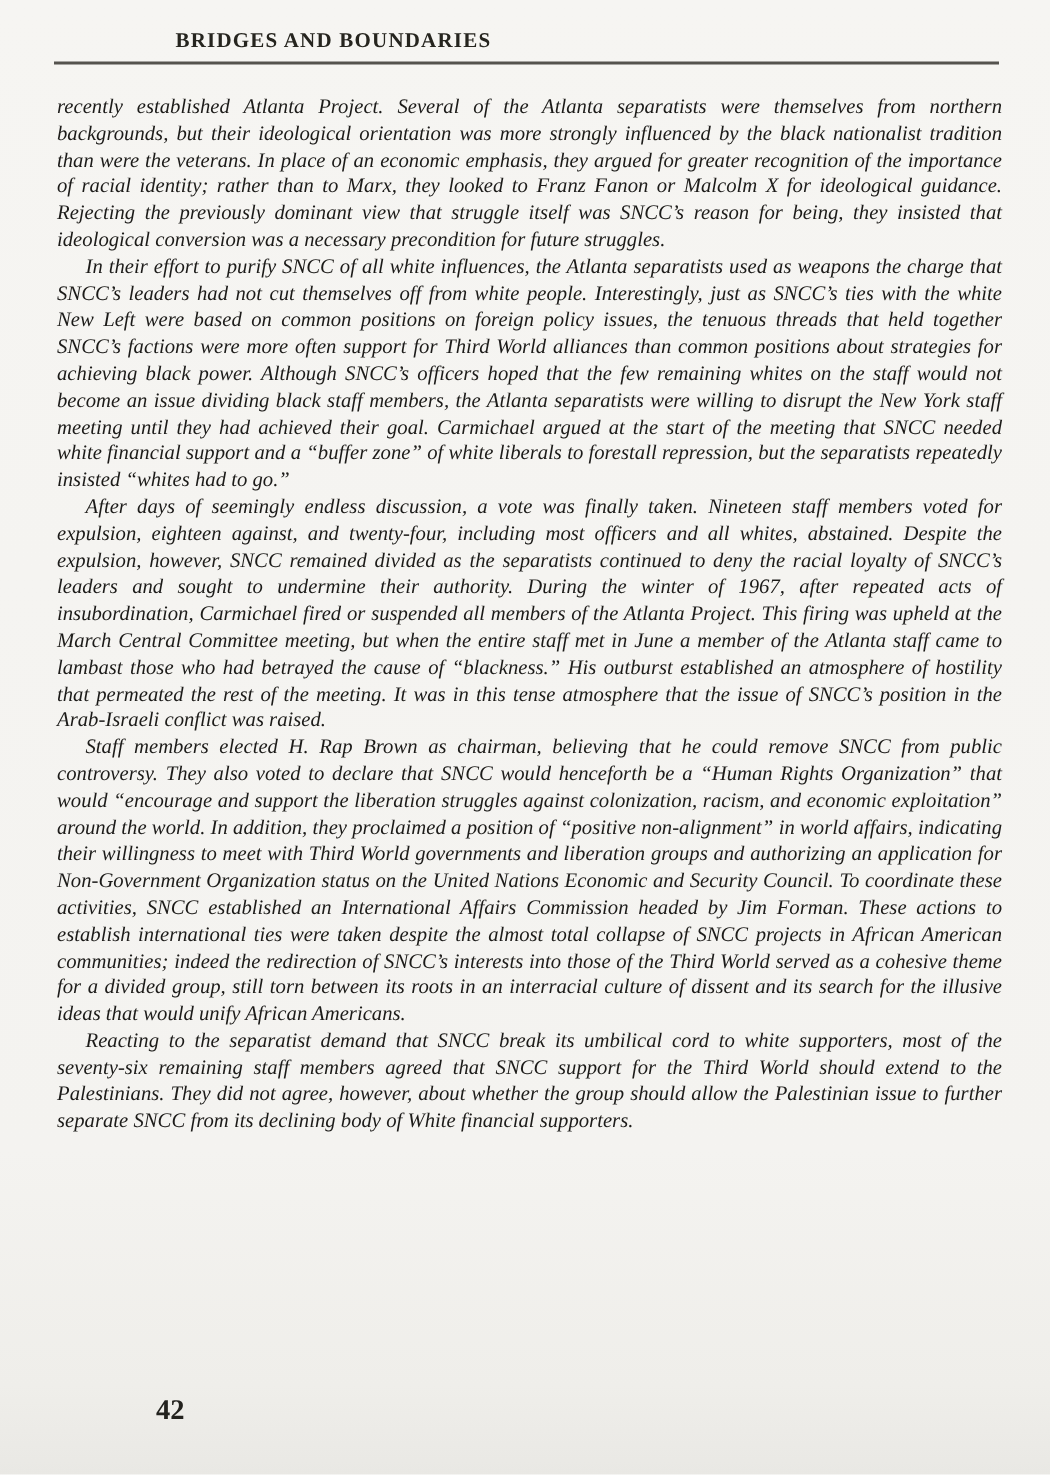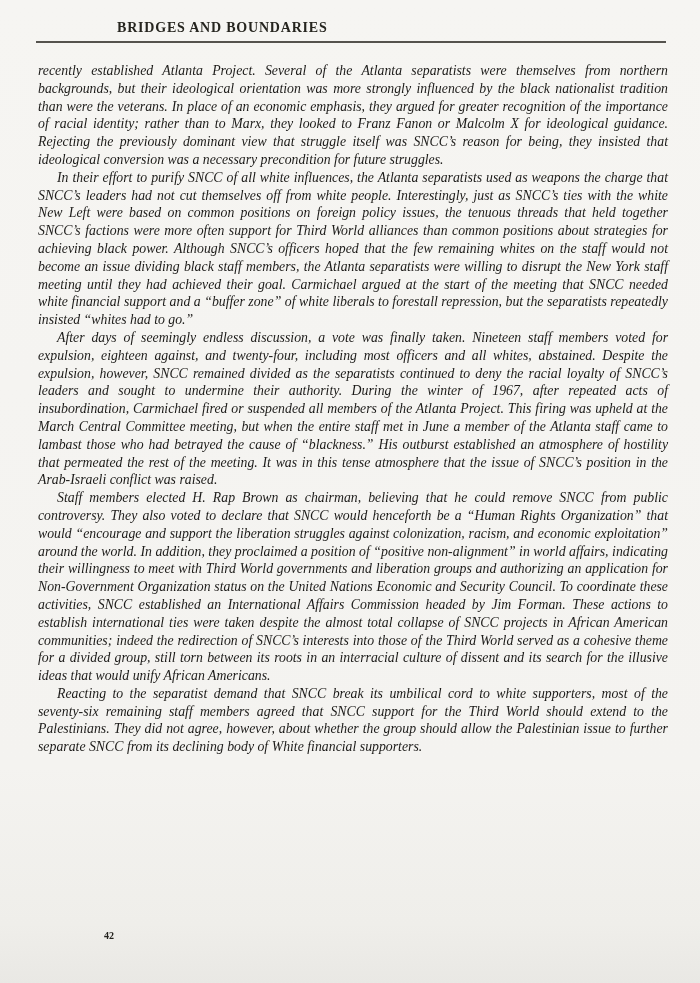--- a/index.html
+++ b/index.html
@@ -47,21 +47,21 @@
     padding: 0;
     font-style: italic;
   }
   .body-text p.indent {
     text-indent: 19px;
   }
   .page-number {
     position: absolute;
     left: 104px;
     top: 930px;
-    font-size: 10px;
+    font-size: 19px;
     font-weight: 700;
     color: #23221e;
   }
 </style>
 </head>
 <body>
 
 <div class="scan-page">
 
   <div class="running-header">BRIDGES AND BOUNDARIES</div>

